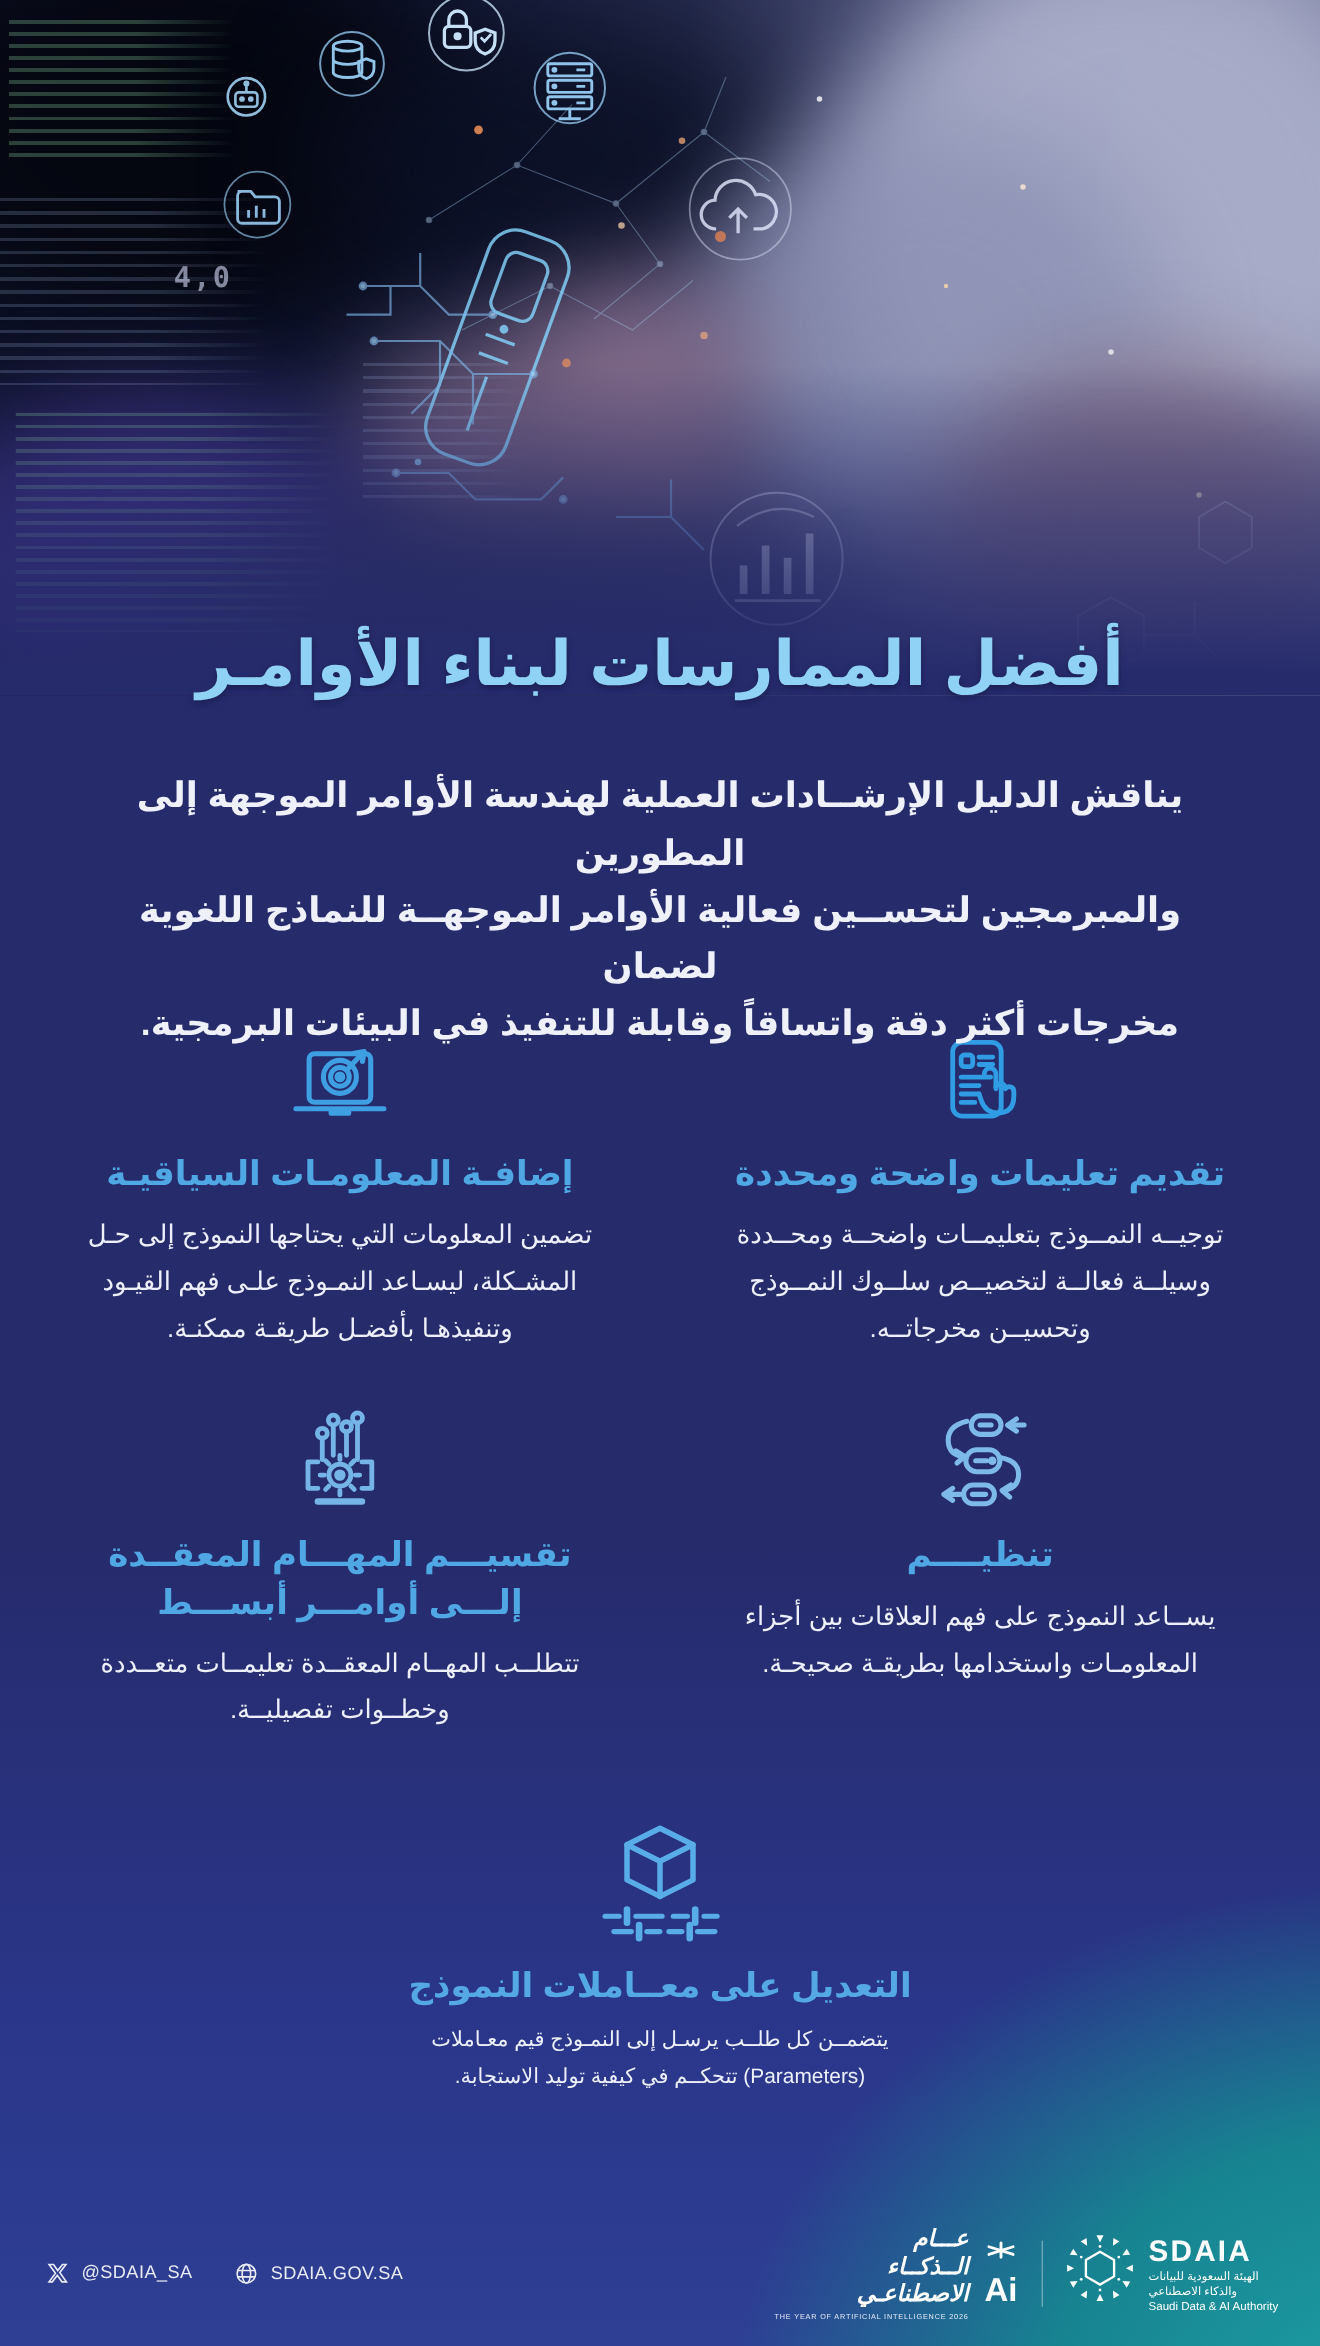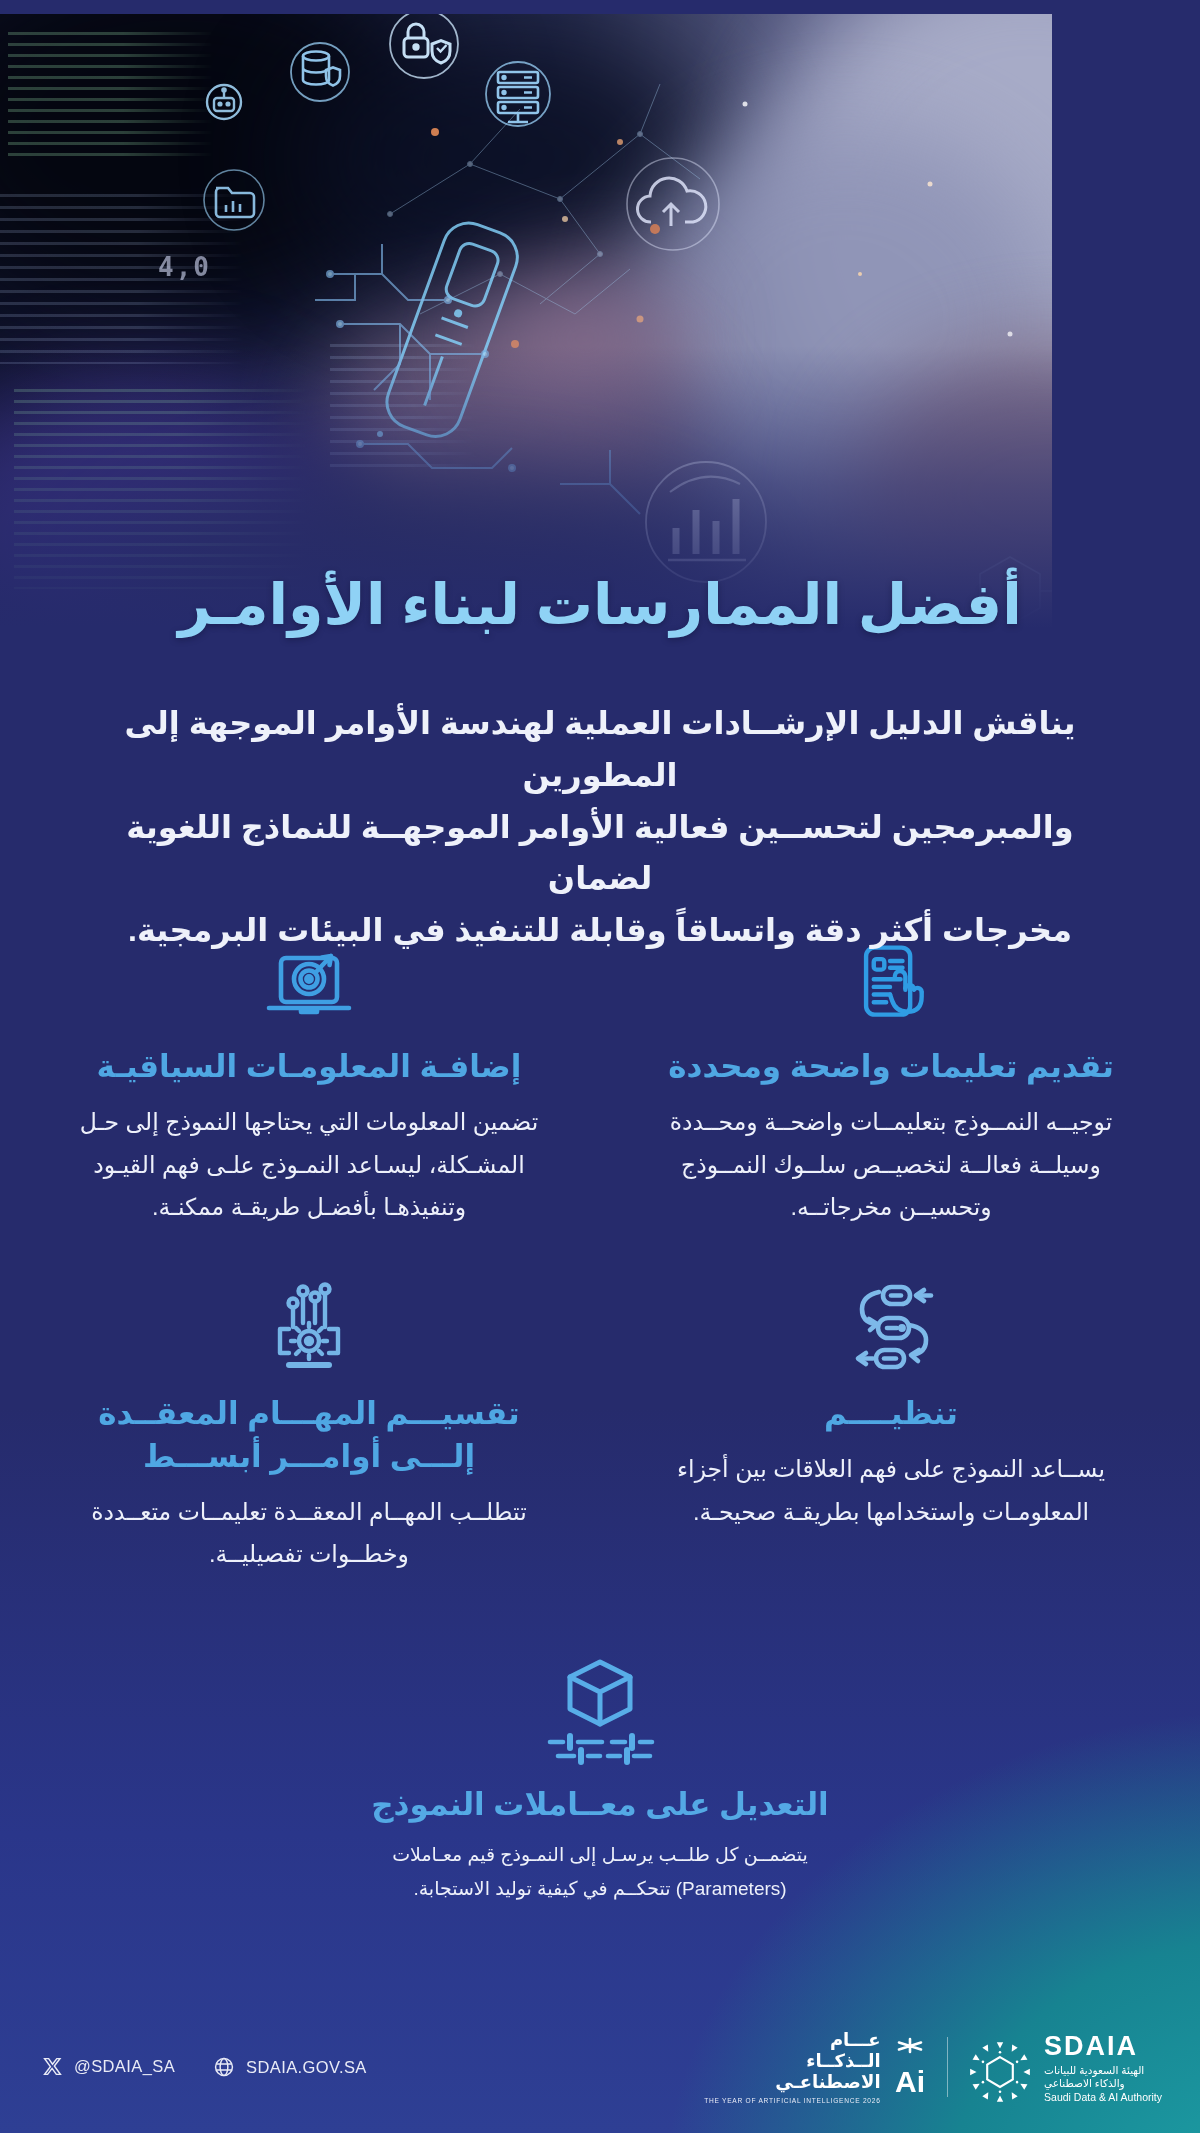--- a/index.html
+++ b/index.html
@@ -6,21 +6,21 @@
   *{box-sizing:border-box;}
   .poster{
     position:relative;width:1200px;height:2133px;overflow:hidden;
     font-family:"Liberation Sans","DejaVu Sans",sans-serif;
     background:
       radial-gradient(950px 760px at 106% 103%, #1da0a6 0%, #178391 34%, rgba(23,131,145,0) 64%),
       linear-gradient(180deg, #262b6c 0%, #262b6c 66%, #2a368a 86%, #2e3f94 100%);
   }
 
   
-  .hero{position:absolute;left:0;top:14px;width:1052px;height:632px;overflow:hidden;
+  .hero{position:absolute;left:0;top:0;width:1200px;height:632px;overflow:hidden;
     background:linear-gradient(100deg,#0b0e20 0%,#141a38 26%,#2e3458 48%,#6f739a 72%,#8b8fb0 88%,#9397b6 100%);}
   .blob{position:absolute;border-radius:50%;filter:blur(46px);}
   .b-shirt{left:760px;top:-70px;width:540px;height:540px;background:#a9adc9;opacity:.97;}
   .b-sleeve{left:630px;top:110px;width:430px;height:390px;background:#8d92b5;opacity:.85;}
   .b-hand-r{left:850px;top:330px;width:400px;height:300px;background:#7c6a85;opacity:.95;}
   .b-hand-l{left:320px;top:300px;width:370px;height:240px;background:#77627f;opacity:.9;}
   .b-knuckle{left:480px;top:250px;width:210px;height:150px;background:#8a7090;opacity:.8;}
   .b-dark-tl{left:-90px;top:-70px;width:540px;height:380px;background:#04060f;filter:blur(55px);opacity:.95;}
   .b-dark-mid{left:290px;top:10px;width:430px;height:270px;background:#0a0f24;filter:blur(55px);opacity:.9;}
   .b-purple-bl{left:-80px;top:370px;width:440px;height:310px;background:#3c2f80;filter:blur(50px);opacity:.95;}
@@ -62,24 +62,24 @@
   .bottom-card h2{margin:0;color:#54a9e5;font-size:31px;font-weight:bold;line-height:1.35;}
   .bottom-card p{margin:12px auto 0;width:478px;color:#edf0fa;font-size:19px;line-height:1.8;}
 
   
   .footer{position:absolute;left:42px;right:38px;top:2028px;height:78px;z-index:6;
     display:flex;align-items:center;justify-content:space-between;direction:ltr;}
   .social{display:flex;align-items:flex-start;gap:38px;}
   .social .s-item{display:flex;align-items:center;gap:11px;color:#e9ebf6;font-size:16.5px;letter-spacing:.4px;cursor:pointer;}
   .logos{display:flex;align-items:center;gap:20px;}
   .year-logo{display:flex;align-items:center;gap:12px;color:#fff;}
-  .year-ar{text-align:right;direction:rtl;font-weight:bold;font-size:18px;line-height:1.18;}
+  .year-ar{text-align:right;direction:rtl;font-weight:bold;font-size:21px;line-height:1.18;font-style:italic;}
   .year-cap{margin-top:4px;font-size:6.6px;letter-spacing:.75px;color:#e9ecf8;white-space:nowrap;direction:ltr;text-align:left;}
   .logo-divider{width:1.5px;height:60px;background:rgba(255,255,255,.45);}
-  .sdaia{display:flex;align-items:flex-end;gap:12px;color:#fff;}
+  .sdaia{display:flex;align-items:flex-start;gap:12px;color:#fff;}
   .sdaia-text{display:flex;flex-direction:column;line-height:1.2;}
   .sdaia-name{font-size:27px;font-weight:bold;letter-spacing:2px;}
   .sdaia-ar{direction:rtl;text-align:left;font-size:10.5px;margin-top:1px;}
   .sdaia-en{font-size:10.5px;margin-top:1px;}
 </style>
 </head>
 <body>
 
 <div class="poster">
 

